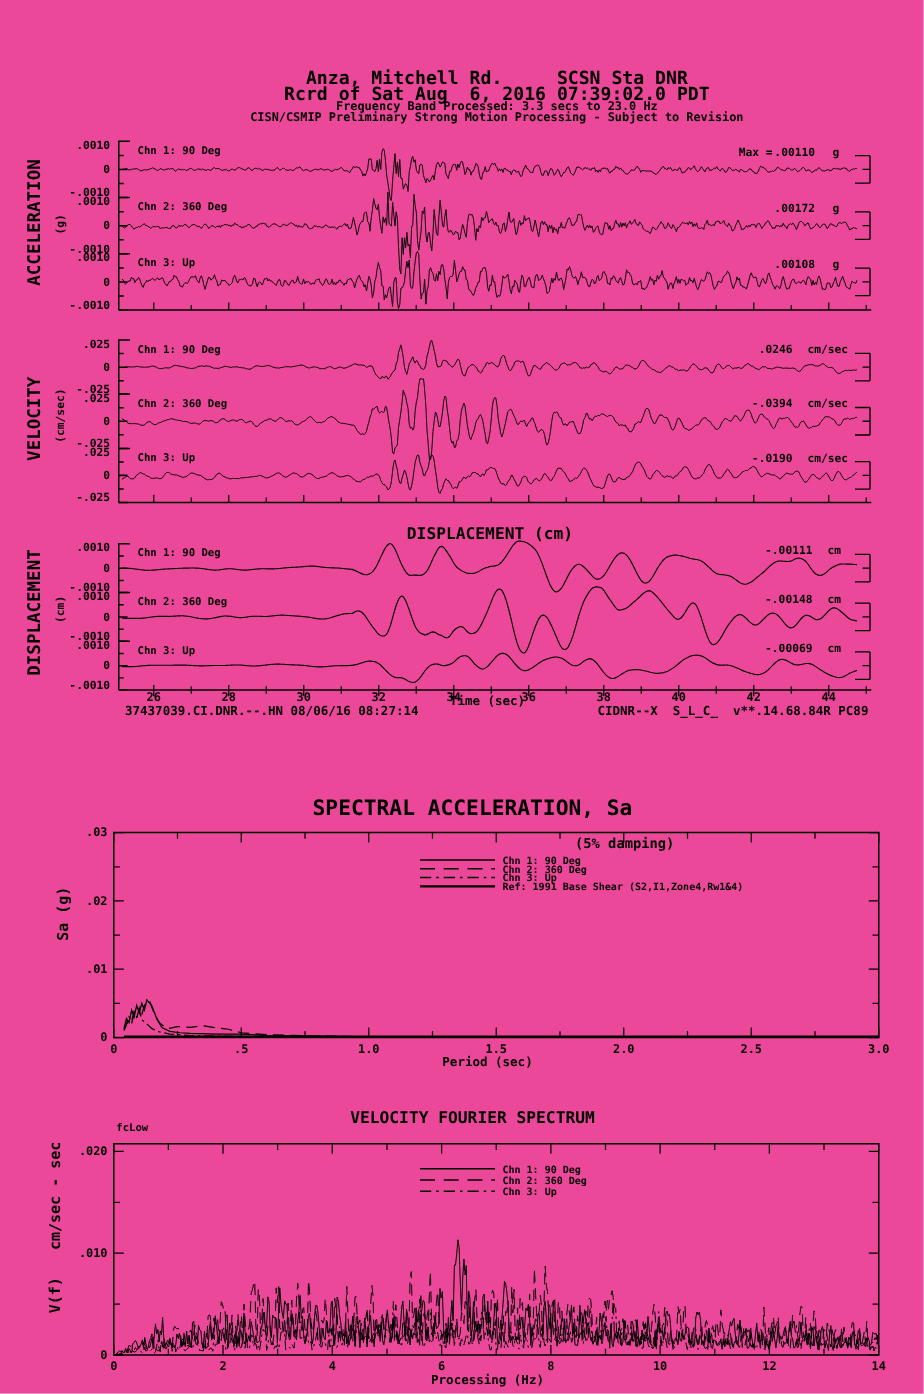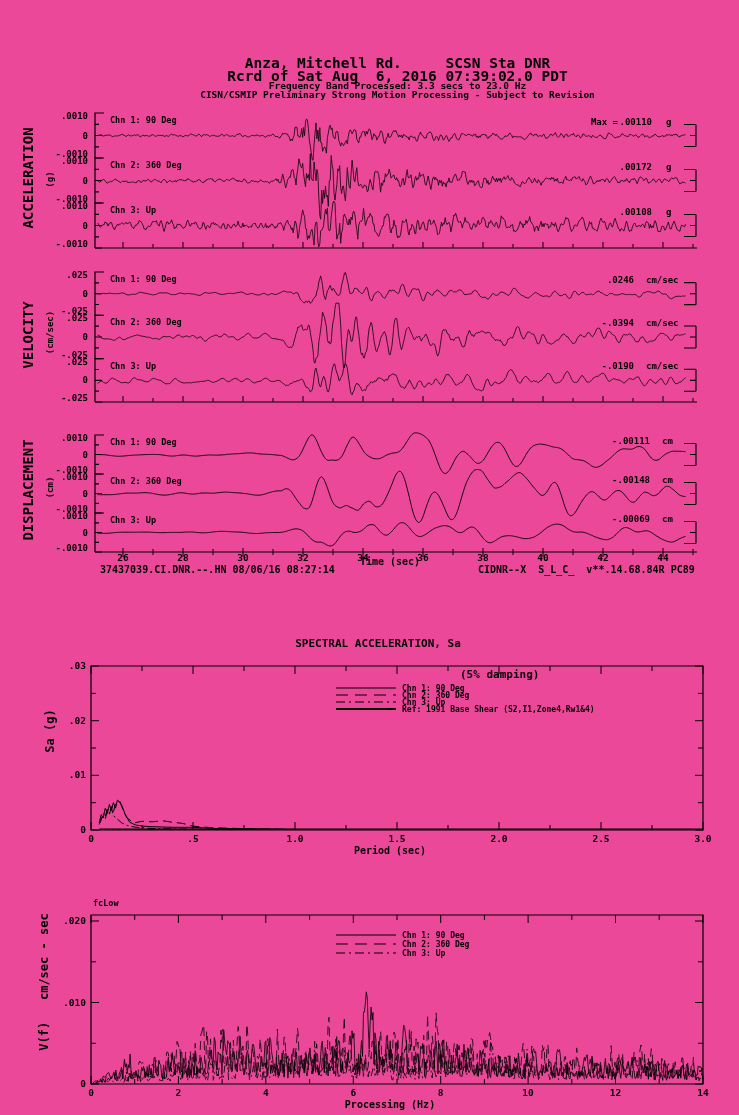--- a/index.html
+++ b/index.html
@@ -17,21 +17,23 @@
 </head>
 <body>
 
 <div class="page">
 
   <div class="abs ctr b" style="left:28px;top:56px;width:739px;font-size:14.5px">Anza, Mitchell Rd.     SCSN Sta DNR</div>
   <div class="abs ctr b" style="left:28px;top:69px;width:739px;font-size:14.5px">Rcrd of Sat Aug  6, 2016 07:39:02.0 PDT</div>
   <div class="abs ctr b" style="left:28px;top:81px;width:739px;font-size:9.5px">Frequency Band Processed: 3.3 secs to 23.0 Hz</div>
   <div class="abs ctr b" style="left:28px;top:90px;width:739px;font-size:9.5px">CISN/CSMIP Preliminary Strong Motion Processing - Subject to Revision</div>
 
-  <div class="abs ctr b" style="left:128px;top:638px;width:500px;font-size:11px">SPECTRAL ACCELERATION, Sa</div>
+  <div class="abs ctr b" style="left:142px;top:421px;width:500px;font-size:13px">DISPLACEMENT (cm)</div>
+  <div class="abs ctr b" style="left:128px;top:638px;width:500px;font-size:17px">SPECTRAL ACCELERATION, Sa</div>
+  <div class="abs ctr b" style="left:128px;top:888px;width:500px;font-size:13px">VELOCITY FOURIER SPECTRUM</div>
 
   <div class="vlabel" style="left:-82px;top:171px;font-size:14px">ACCELERATION</div>
   <div class="vlabel" style="left:-60px;top:175px;font-size:9px">(g)</div>
   <div class="vlabel" style="left:-82px;top:328px;font-size:14px">VELOCITY</div>
   <div class="vlabel" style="left:-60px;top:328px;font-size:9px">(cm/sec)</div>
   <div class="vlabel" style="left:-82px;top:483px;font-size:14px">DISPLACEMENT</div>
   <div class="vlabel" style="left:-60px;top:483px;font-size:9px">(cm)</div>
   <div class="vlabel" style="left:-60px;top:725px;font-size:12px">Sa (g)</div>
   <div class="vlabel" style="left:-66px;top:976px;font-size:12px">V(f)   cm/sec - sec</div>
 

